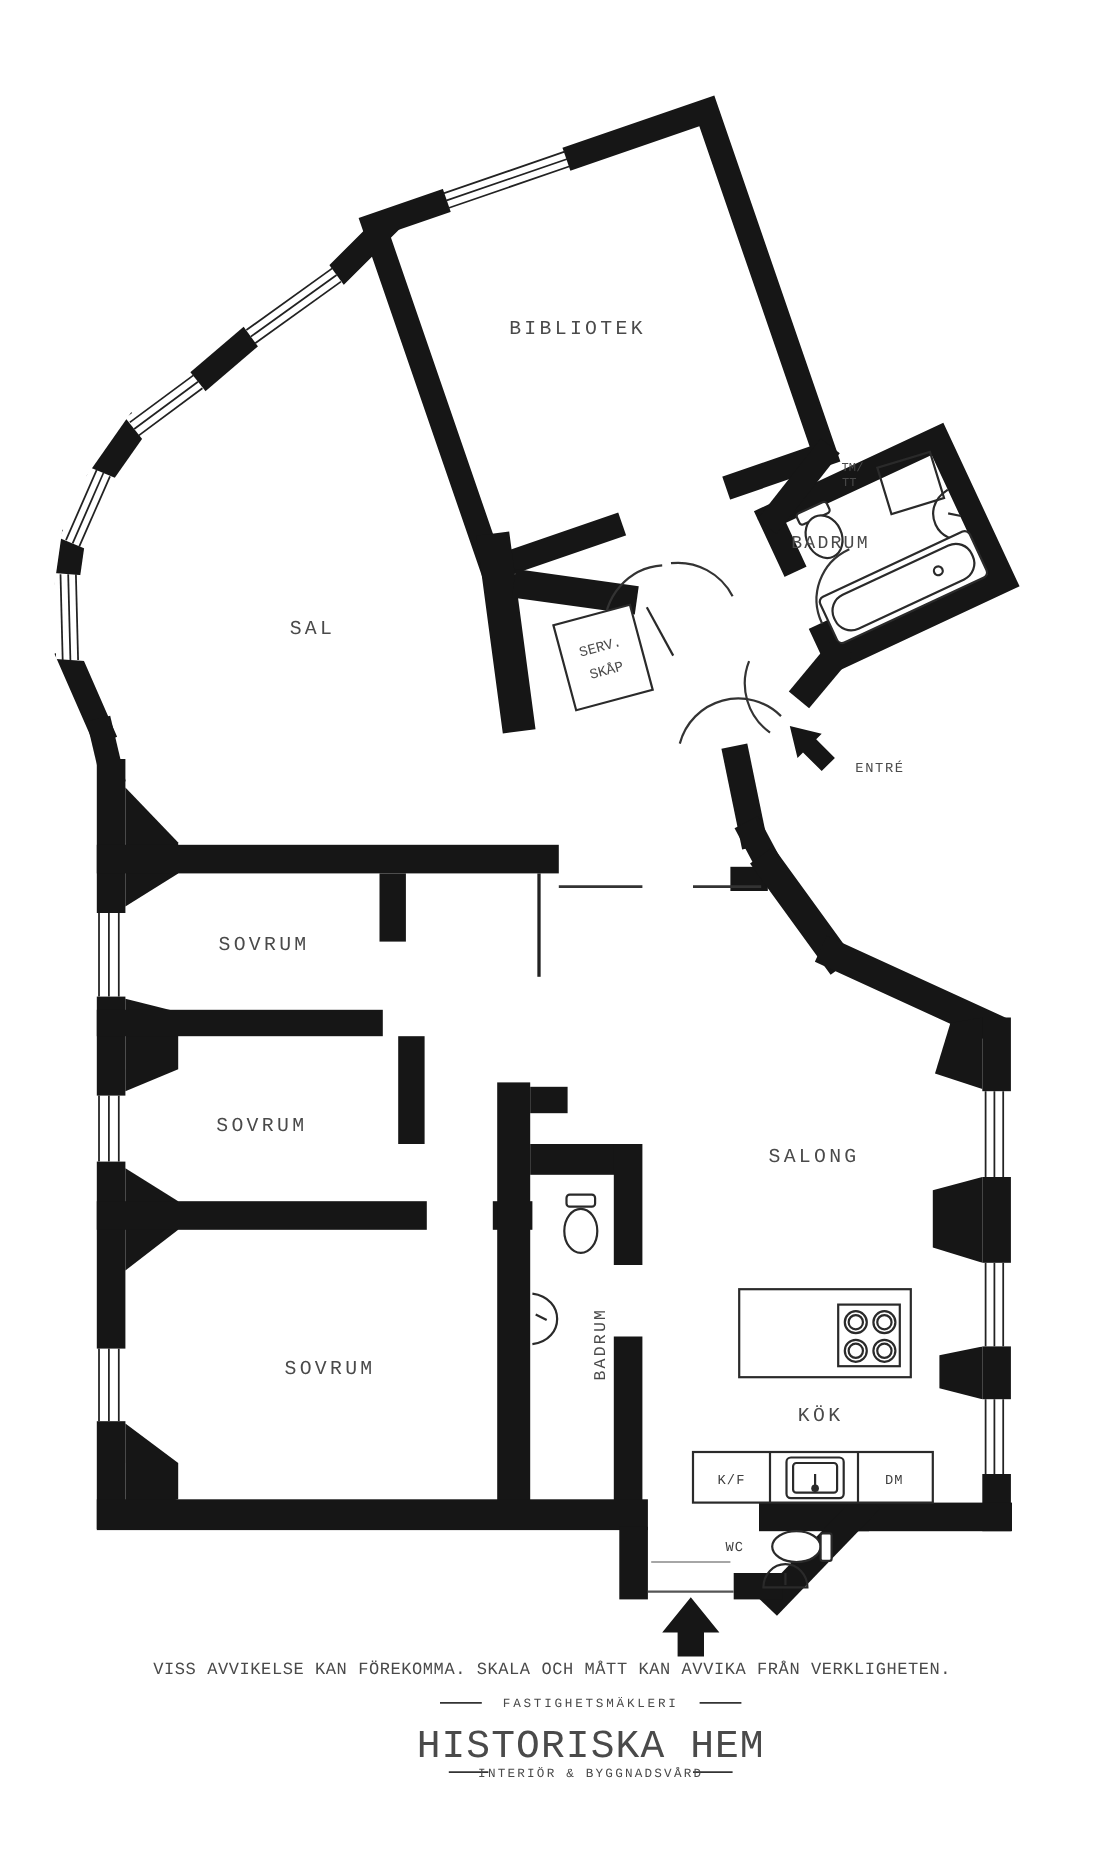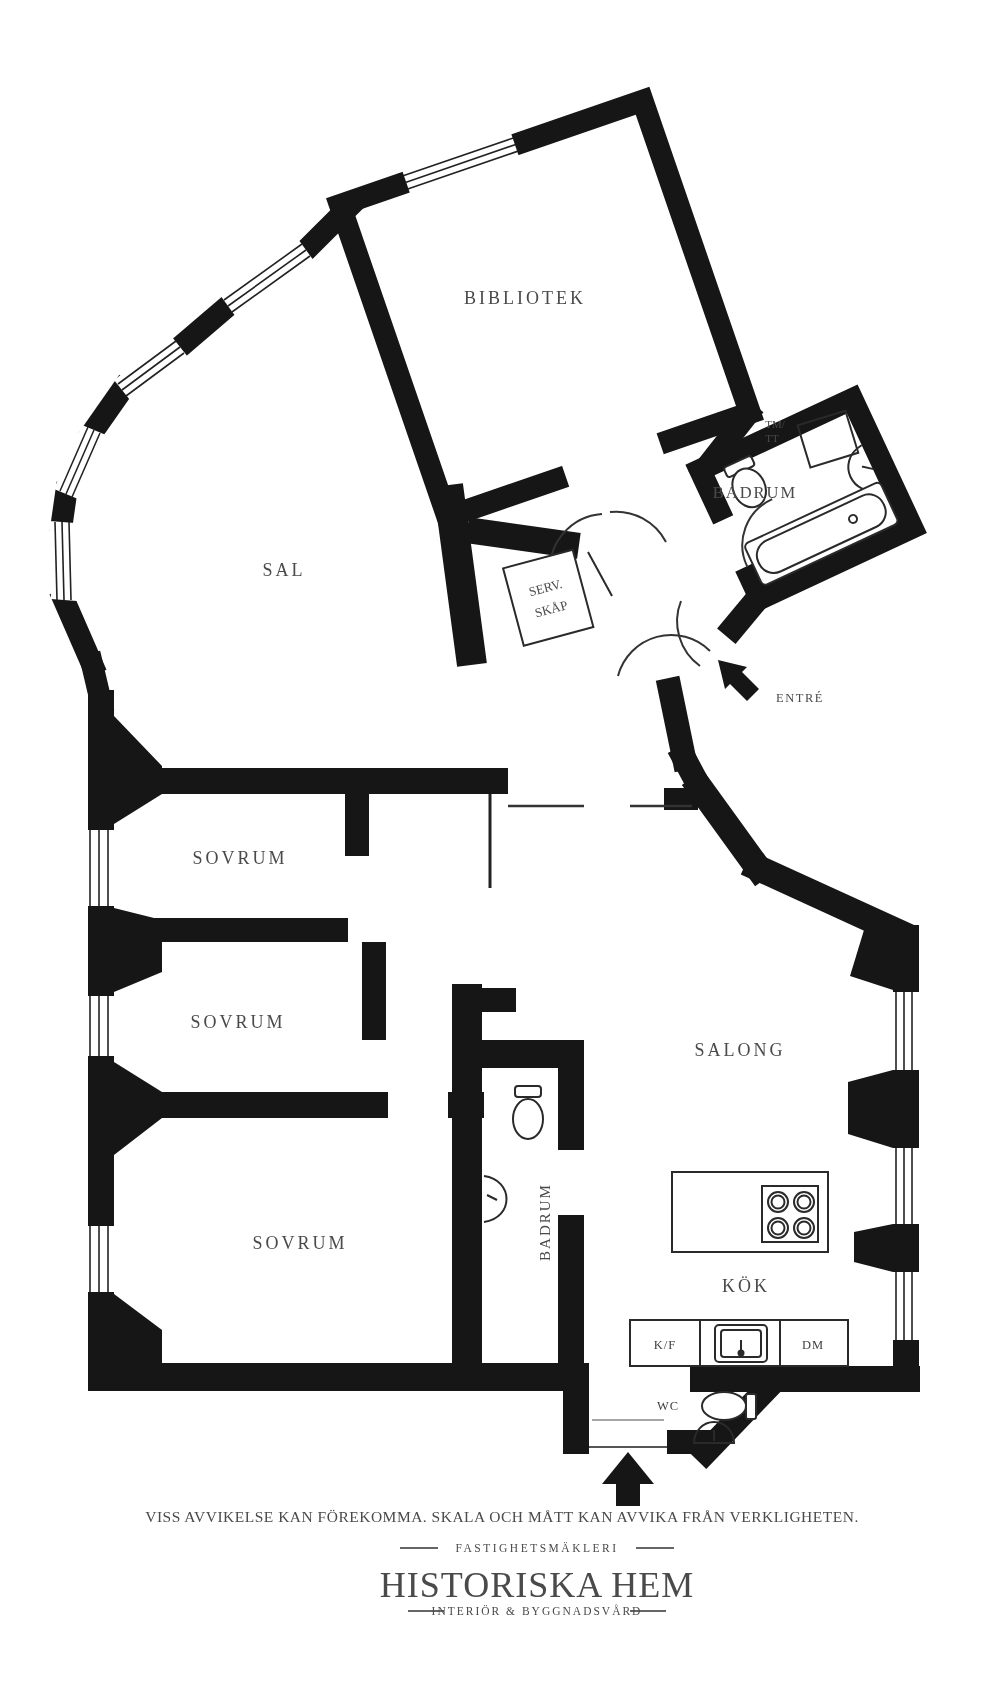--- a/index.html
+++ b/index.html
@@ -4,21 +4,21 @@
 <style>
   :root{
     --wall:#161616;
     --label:#4a4a4a;
     --fixture:#2a2a2a;
     --bg:#ffffff;
   }
   html,body{margin:0;padding:0;background:#fff;}
   .page{
     width:868px;height:1701px;position:relative;background:var(--bg);
-    font-family:Liberation Serif, serif;
+    font-family:Liberation Mono, monospace;
   }
   svg{display:block;}
   text{fill:var(--label);}
   .room-label{font-size:18px;letter-spacing:3px;fill:#4a4a4a;}
   .small-label{font-size:12.5px;letter-spacing:1px;fill:#3f3f3f;}
   .wall{stroke:var(--wall);fill:none;}
   .fix{stroke:var(--fixture);stroke-width:2;fill:#fff;}
   .fixline{stroke:var(--fixture);stroke-width:2;fill:none;}
   .win{stroke:#222;stroke-width:1.6;}
   .arc{stroke:#333;stroke-width:2;fill:none;}

